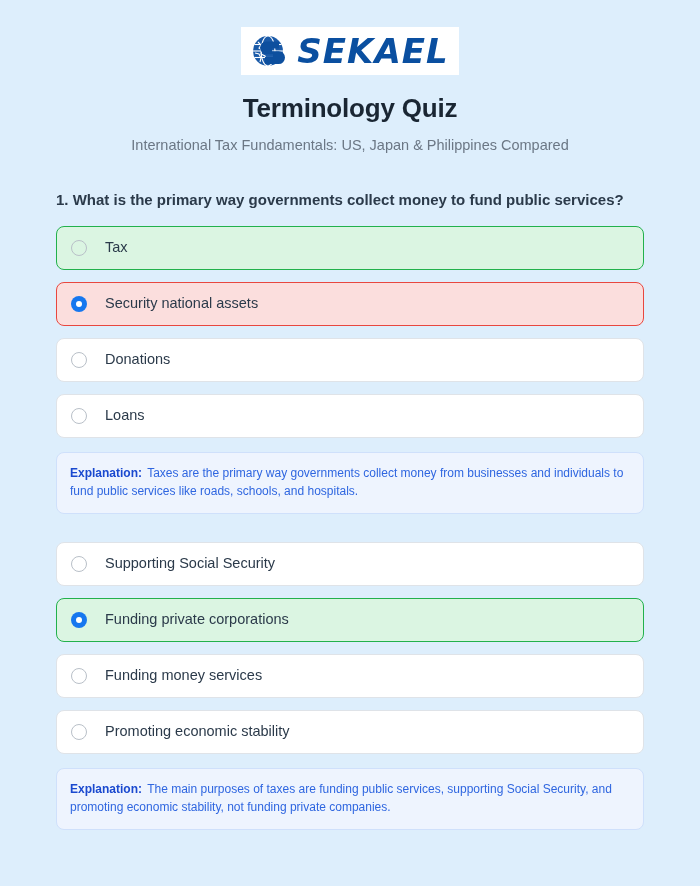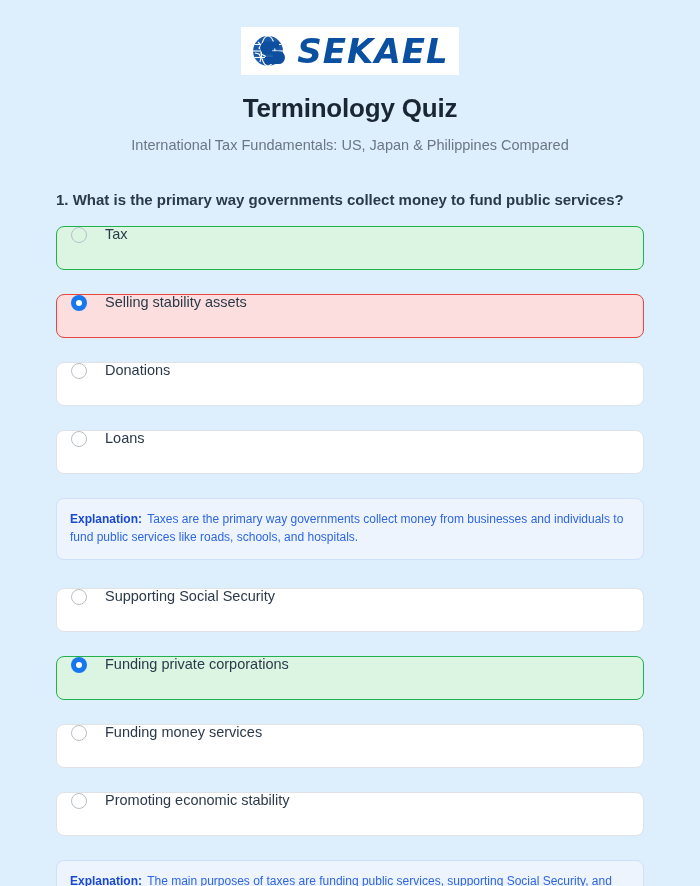--- a/index.html
+++ b/index.html
@@ -82,26 +82,27 @@
     font-weight: 700;
     color: #2b3a4a;
     line-height: 1.5;
     margin: 0 0 14px 0;
   }
 
   .options { display: block; }
 
   .option {
     display: flex;
+    align-items: center;
     height: 44px;
     border: 1.5px solid #dfe3e8;
     border-radius: 8px;
     background: #ffffff;
     padding: 0 14px;
-    margin-bottom: 24px;
+    margin-bottom: 12px;
     cursor: pointer;
   }
   .option.correct {
     background: #dbf5e2;
     border-color: #22b14c;
   }
   .option.incorrect {
     background: #fbdedd;
     border-color: #e8473f;
   }
@@ -191,21 +192,21 @@
       <div class="question-text">1. What is the primary way governments collect money to fund public services?</div>
       <div class="options">
 
         <div class="option correct">
           <span class="radio"></span>
           <span class="option-label">Tax</span>
         </div>
 
         <div class="option incorrect selected">
           <span class="radio"></span>
-          <span class="option-label">Selling stability assets</span>
+          <span class="option-label">Security national assets</span>
         </div>
 
         <div class="option">
           <span class="radio"></span>
           <span class="option-label">Donations</span>
         </div>
 
         <div class="option">
           <span class="radio"></span>
           <span class="option-label">Loans</span>

